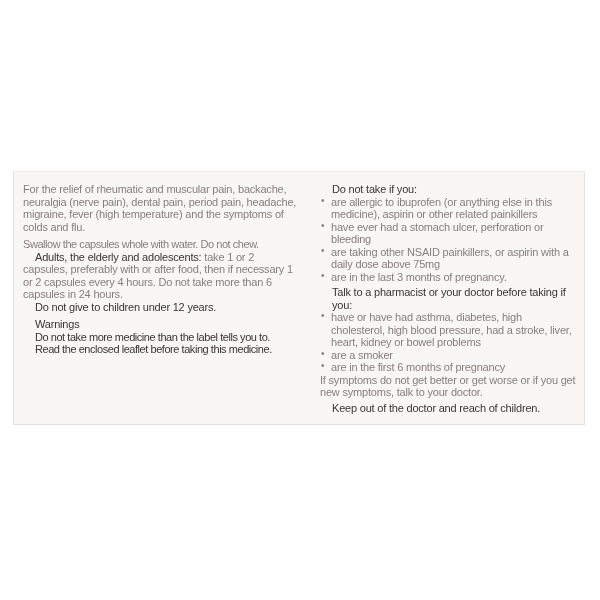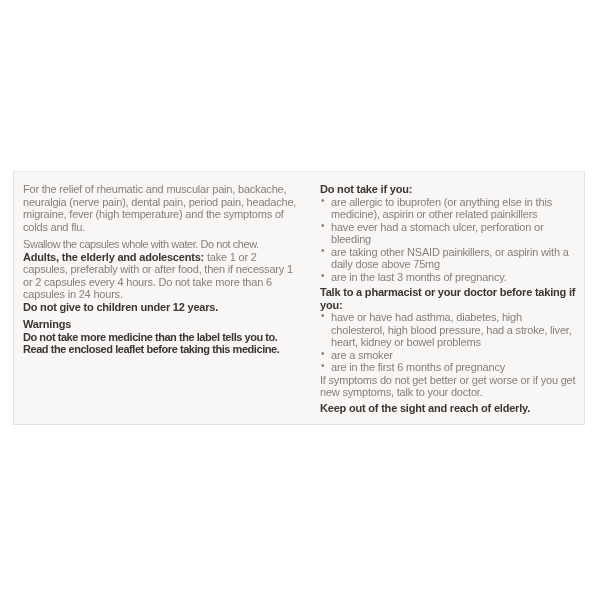--- a/index.html
+++ b/index.html
@@ -34,22 +34,23 @@
     line-height:12.5px;
     letter-spacing:-0.2px;
     color:var(--body-text);
   }
   .col-left{width:277px;flex:0 0 auto;}
   .col-right{flex:1 1 auto;min-width:0;}
   p{margin:0;}
   .sp{margin-bottom:5px;}
   .sp-sm{margin-bottom:3px;}
   .b, .heading{
-    font-weight:bold;
+    font-weight:normal;
     color:var(--bold-text);
+    margin-left:12px;
   }
   .oneline{white-space:nowrap;letter-spacing:-0.45px;}
   ul.bullets{list-style:none;}
   ul.bullets li{
     position:relative;
     padding-left:11px;
   }
   ul.bullets li::before{
     content:"\2022";
     position:absolute;
@@ -85,17 +86,17 @@
         <li>are in the last 3 months of pregnancy.</li>
       </ul>
 
       <p class="heading">Talk to a pharmacist or your doctor before taking if you:</p>
       <ul class="bullets">
         <li>have or have had asthma, diabetes, high cholesterol, high blood pressure, had a stroke, liver, heart, kidney or bowel problems</li>
         <li>are a smoker</li>
         <li>are in the first 6 months of pregnancy</li>
       </ul>
       <p class="sp-sm">If symptoms do not get better or get worse or if you get new symptoms, talk to your doctor.</p>
-      <p class="b">Keep out of the sight and reach of elderly.</p>
+      <p class="b">Keep out of the doctor and reach of children.</p>
     </div>
 
   </div>
 </div>
 
 </body></html>

